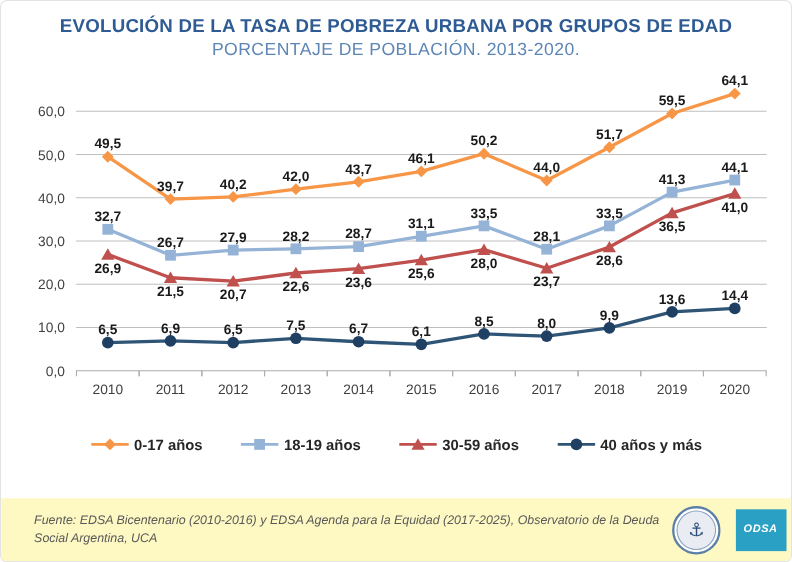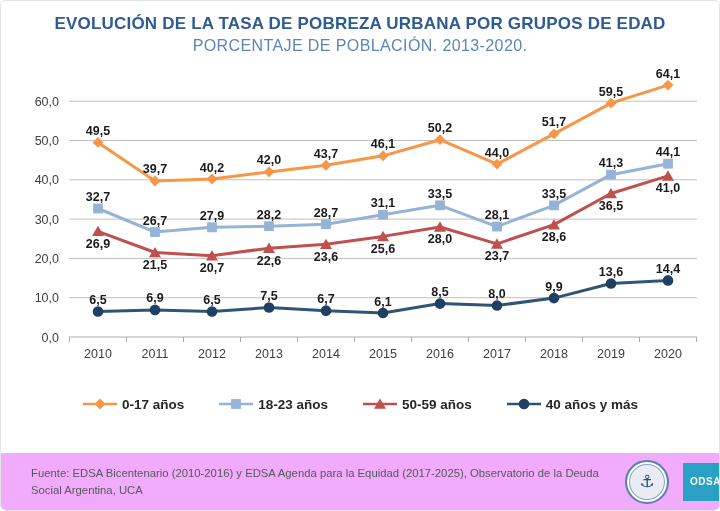--- a/index.html
+++ b/index.html
@@ -27,23 +27,23 @@
   .ytick-label,.xtick-label{fill:#3f3f3f;font-size:12.5px;}
   .data-label{fill:#1a1a1a;font-size:12.5px;font-weight:bold;}
   .legend{
     display:flex;justify-content:center;align-items:center;
     gap:34px;margin-top:22px;
   }
   .legend-item{display:flex;gap:4px;}
   .legend-label{font-size:13.5px;font-weight:bold;color:#262626;}
   .footer{
     position:absolute;left:0;right:0;bottom:0;height:57px;
-    background:#f0abfc;
+    background:#fef9c3;
     display:flex;align-items:center;justify-content:space-between;
-    padding:0 4px 0 30px;box-sizing:border-box;
+    padding:0 18px 0 30px;box-sizing:border-box;font-style:italic;
   }
   .source-text{
     font-size:11.3px;color:#595959;line-height:1.45;max-width:570px;
   }
   .footer-logos{display:flex;align-items:center;gap:14px;height:100%;}
   .uca-seal{
     width:40px;height:40px;border-radius:50%;
     border:2px solid #5b7fa6;background:#e9edf3;
     box-shadow:inset 0 0 0 2px #ffffff, inset 0 0 0 3px #8aa3c0;
     display:flex;align-items:center;justify-content:center;
@@ -223,28 +223,28 @@
           <line x1="1" y1="7" x2="35" y2="7" stroke="#f79646" stroke-width="2.6"></line>
           <path d="M18 1.5999999999999996L23.4 7L18 12.4L12.6 7Z" fill="#f79646"></path>
         </svg>
         <span class="legend-label">0-17 años</span>
       </div>
       <div class="legend-item">
         <svg width="36" height="14">
           <line x1="1" y1="7" x2="35" y2="7" stroke="#95b3d7" stroke-width="2.6"></line>
           <rect x="13.1" y="2.0999999999999996" width="9.8" height="9.8" fill="#95b3d7"></rect>
         </svg>
-        <span class="legend-label">18-23 años</span>
+        <span class="legend-label">18-19 años</span>
       </div>
       <div class="legend-item">
         <svg width="36" height="14">
           <line x1="1" y1="7" x2="35" y2="7" stroke="#c0504d" stroke-width="2.6"></line>
           <path d="M18 1.4000000000000004L24 11.8L12 11.8Z" fill="#c0504d"></path>
         </svg>
-        <span class="legend-label">50-59 años</span>
+        <span class="legend-label">30-59 años</span>
       </div>
       <div class="legend-item">
         <svg width="36" height="14">
           <line x1="1" y1="7" x2="35" y2="7" stroke="#2f5576" stroke-width="2.6"></line>
           <circle cx="18" cy="7" r="5.3" fill="#1f3f63"></circle>
         </svg>
         <span class="legend-label">40 años y más</span>
       </div>
     </div>
 

